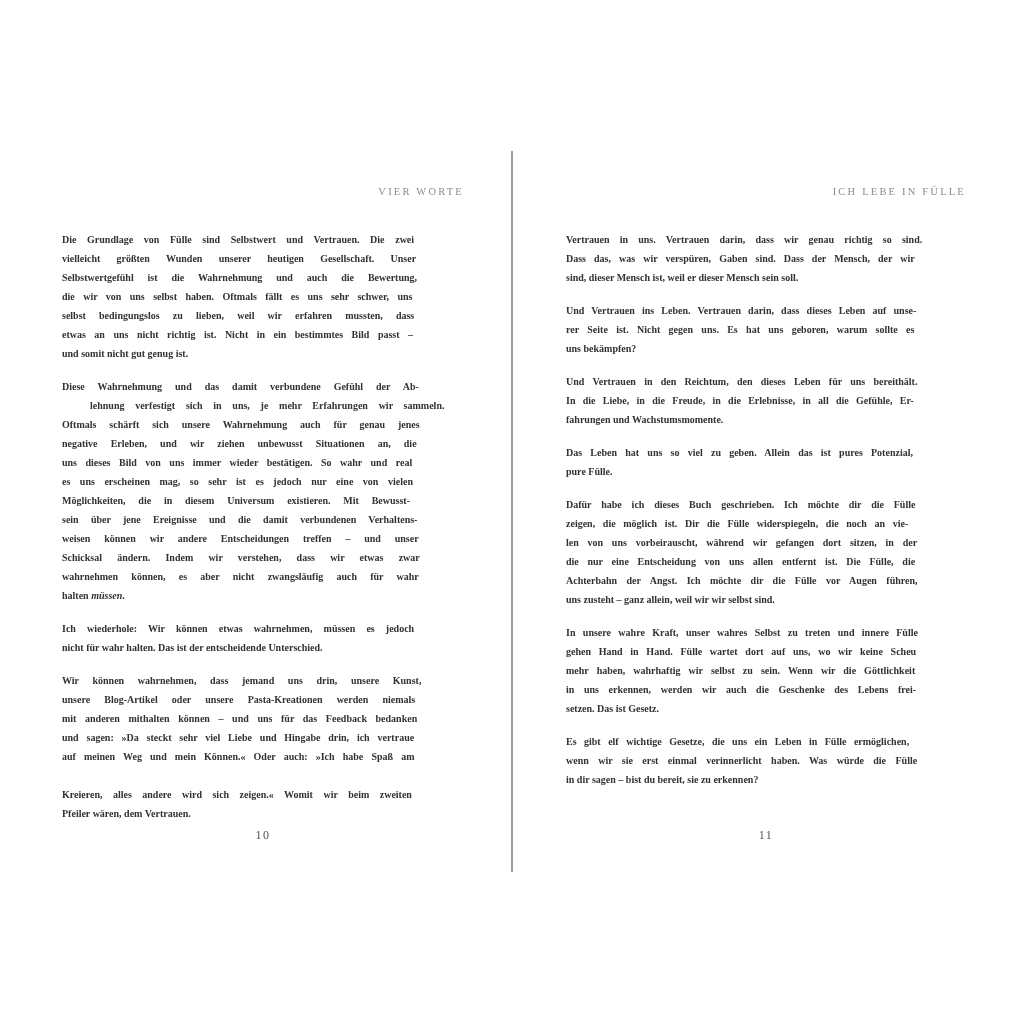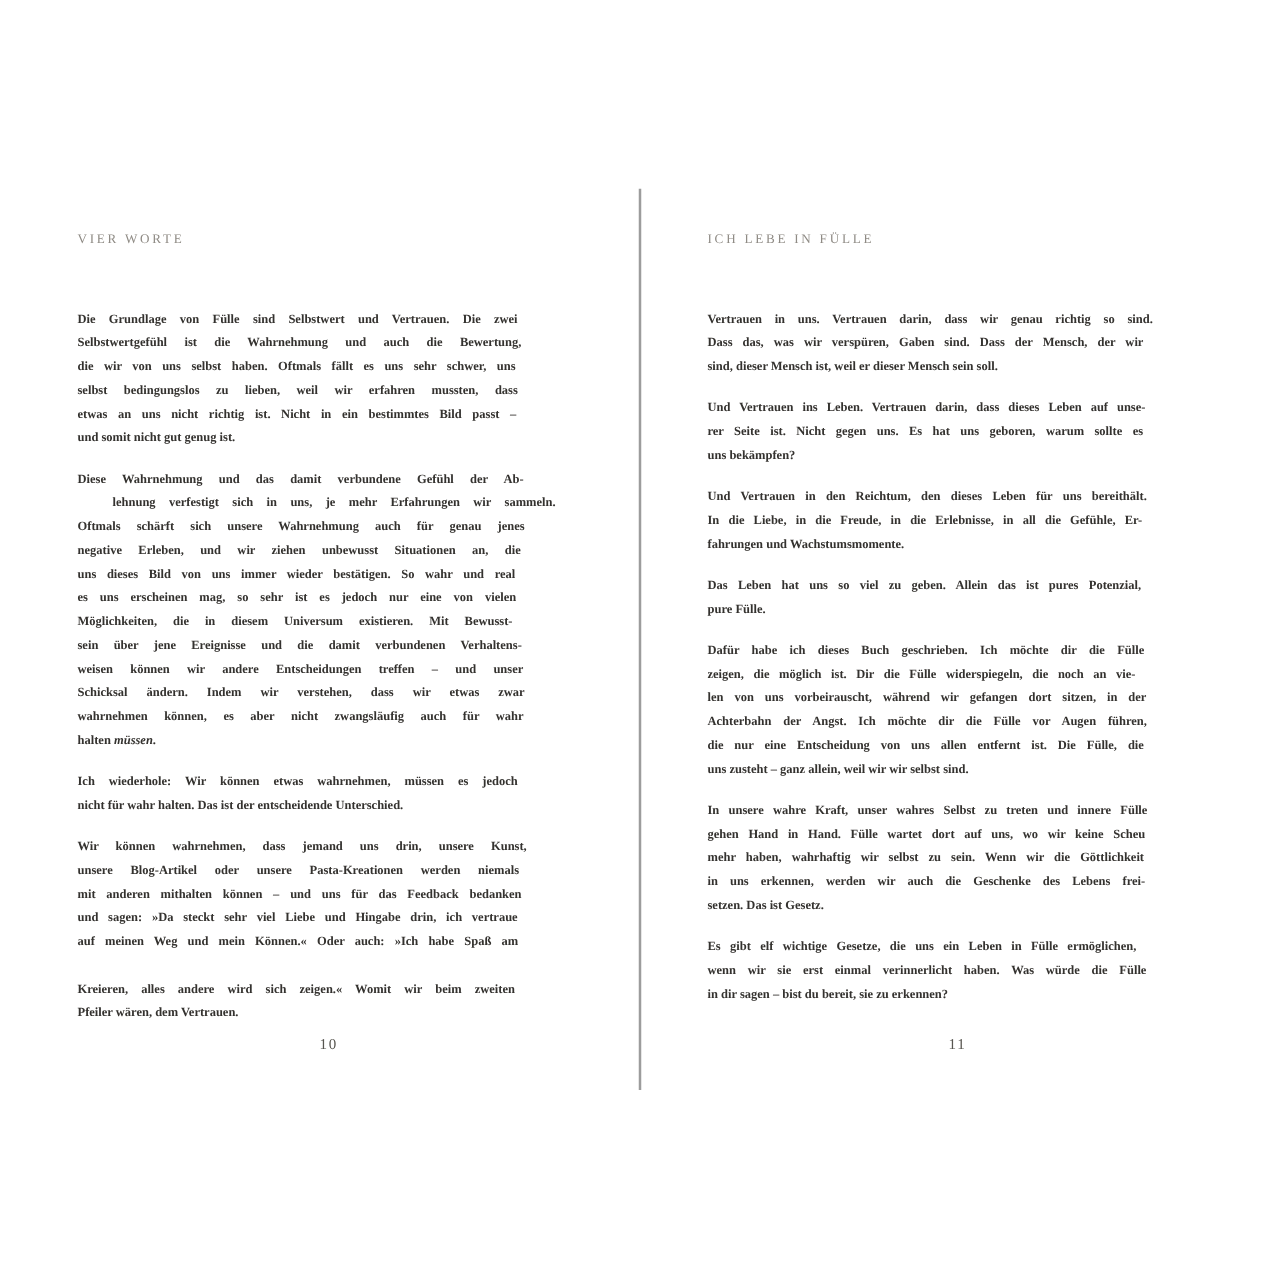--- a/index.html
+++ b/index.html
@@ -15,26 +15,26 @@
     font-family: "Liberation Serif", "DejaVu Serif", serif;
   }
   .page {
     position: absolute;
     top: 186px;
   }
   .page.left  { left: 62px;  width: 402px; height: 720px; }
   .page.right { left: 566px; width: 400px; height: 720px; }
 
   .running-header {
-    text-align: left;
+    text-align: right;
     font-size: 10.5px;
     line-height: 12px;
     letter-spacing: 2.2px;
     color: #8f8b85;
-    margin-bottom: 48px;
+    margin-bottom: 32px;
     text-transform: uppercase;
   }
   .body-text {
     font-size: 10px;
     line-height: 19px;
     color: #34322f;
     font-weight: bold;
   }
   .para { margin: 0 0 14px 0; }
   .para:last-child { margin-bottom: 0; }
@@ -68,20 +68,21 @@
 </head>
 <body>
 
 <div>
 
   <div class="page left">
     <div class="running-header">VIER WORTE</div>
     <div class="body-text">
         <div class="para">
           <div class="line" style="word-spacing: 8.13px;"><span class="lc">Die Grundlage von Fülle sind Selbstwert und Vertrauen. Die zwei</span></div>
+          <div class="line" style="word-spacing: 13.72px;"><span class="lc">vielleicht größten Wunden unserer heutigen Gesellschaft. Unser</span></div>
           <div class="line" style="word-spacing: 11.38px;"><span class="lc">Selbstwertgefühl ist die Wahrnehmung und auch die Bewertung,</span></div>
           <div class="line" style="word-spacing: 5.88px;"><span class="lc">die wir von uns selbst haben. Oftmals fällt es uns sehr schwer, uns</span></div>
           <div class="line" style="word-spacing: 10.67px;"><span class="lc">selbst bedingungslos zu lieben, weil wir erfahren mussten, dass</span></div>
           <div class="line" style="word-spacing: 5.99px;"><span class="lc">etwas an uns nicht richtig ist. Nicht in ein bestimmtes Bild passt –</span></div>
           <div class="line last"><span class="lc">und somit nicht gut genug ist.</span></div>
         </div>
         <div class="para">
           <div class="line" style="word-spacing: 10.48px;"><span class="lc">Diese Wahrnehmung und das damit verbundene Gefühl der Ab-</span></div>
           <div class="line" style="word-spacing: 8.22px; margin-left: 28px;"><span class="lc">lehnung verfestigt sich in uns, je mehr Erfahrungen wir sammeln.</span></div>
           <div class="line" style="word-spacing: 10.4px;"><span class="lc">Oftmals schärft sich unsere Wahrnehmung auch für genau jenes</span></div>
@@ -133,22 +134,22 @@
           <div class="line last"><span class="lc">fahrungen und Wachstumsmomente.</span></div>
         </div>
         <div class="para">
           <div class="line" style="word-spacing: 5.73px;"><span class="lc">Das Leben hat uns so viel zu geben. Allein das ist pures Potenzial,</span></div>
           <div class="line last"><span class="lc">pure Fülle.</span></div>
         </div>
         <div class="para">
           <div class="line" style="word-spacing: 7.34px;"><span class="lc">Dafür habe ich dieses Buch geschrieben. Ich möchte dir die Fülle</span></div>
           <div class="line" style="word-spacing: 5.18px;"><span class="lc">zeigen, die möglich ist. Dir die Fülle widerspiegeln, die noch an vie-</span></div>
           <div class="line" style="word-spacing: 6.26px;"><span class="lc">len von uns vorbeirauscht, während wir gefangen dort sitzen, in der</span></div>
+          <div class="line" style="word-spacing: 6.22px;"><span class="lc">die nur eine Entscheidung von uns allen entfernt ist. Die Fülle, die</span></div>
           <div class="line" style="word-spacing: 6.95px;"><span class="lc">Achterbahn der Angst. Ich möchte dir die Fülle vor Augen führen,</span></div>
-          <div class="line" style="word-spacing: 6.22px;"><span class="lc">die nur eine Entscheidung von uns allen entfernt ist. Die Fülle, die</span></div>
           <div class="line last"><span class="lc">uns zusteht – ganz allein, weil wir wir selbst sind.</span></div>
         </div>
         <div class="para">
           <div class="line" style="word-spacing: 4.87px;"><span class="lc">In unsere wahre Kraft, unser wahres Selbst zu treten und innere Fülle</span></div>
           <div class="line" style="word-spacing: 5.21px;"><span class="lc">gehen Hand in Hand. Fülle wartet dort auf uns, wo wir keine Scheu</span></div>
           <div class="line" style="word-spacing: 5.55px;"><span class="lc">mehr haben, wahrhaftig wir selbst zu sein. Wenn wir die Göttlichkeit</span></div>
           <div class="line" style="word-spacing: 7.13px;"><span class="lc">in uns erkennen, werden wir auch die Geschenke des Lebens frei-</span></div>
           <div class="line last"><span class="lc">setzen. Das ist Gesetz.</span></div>
         </div>
         <div class="para">

